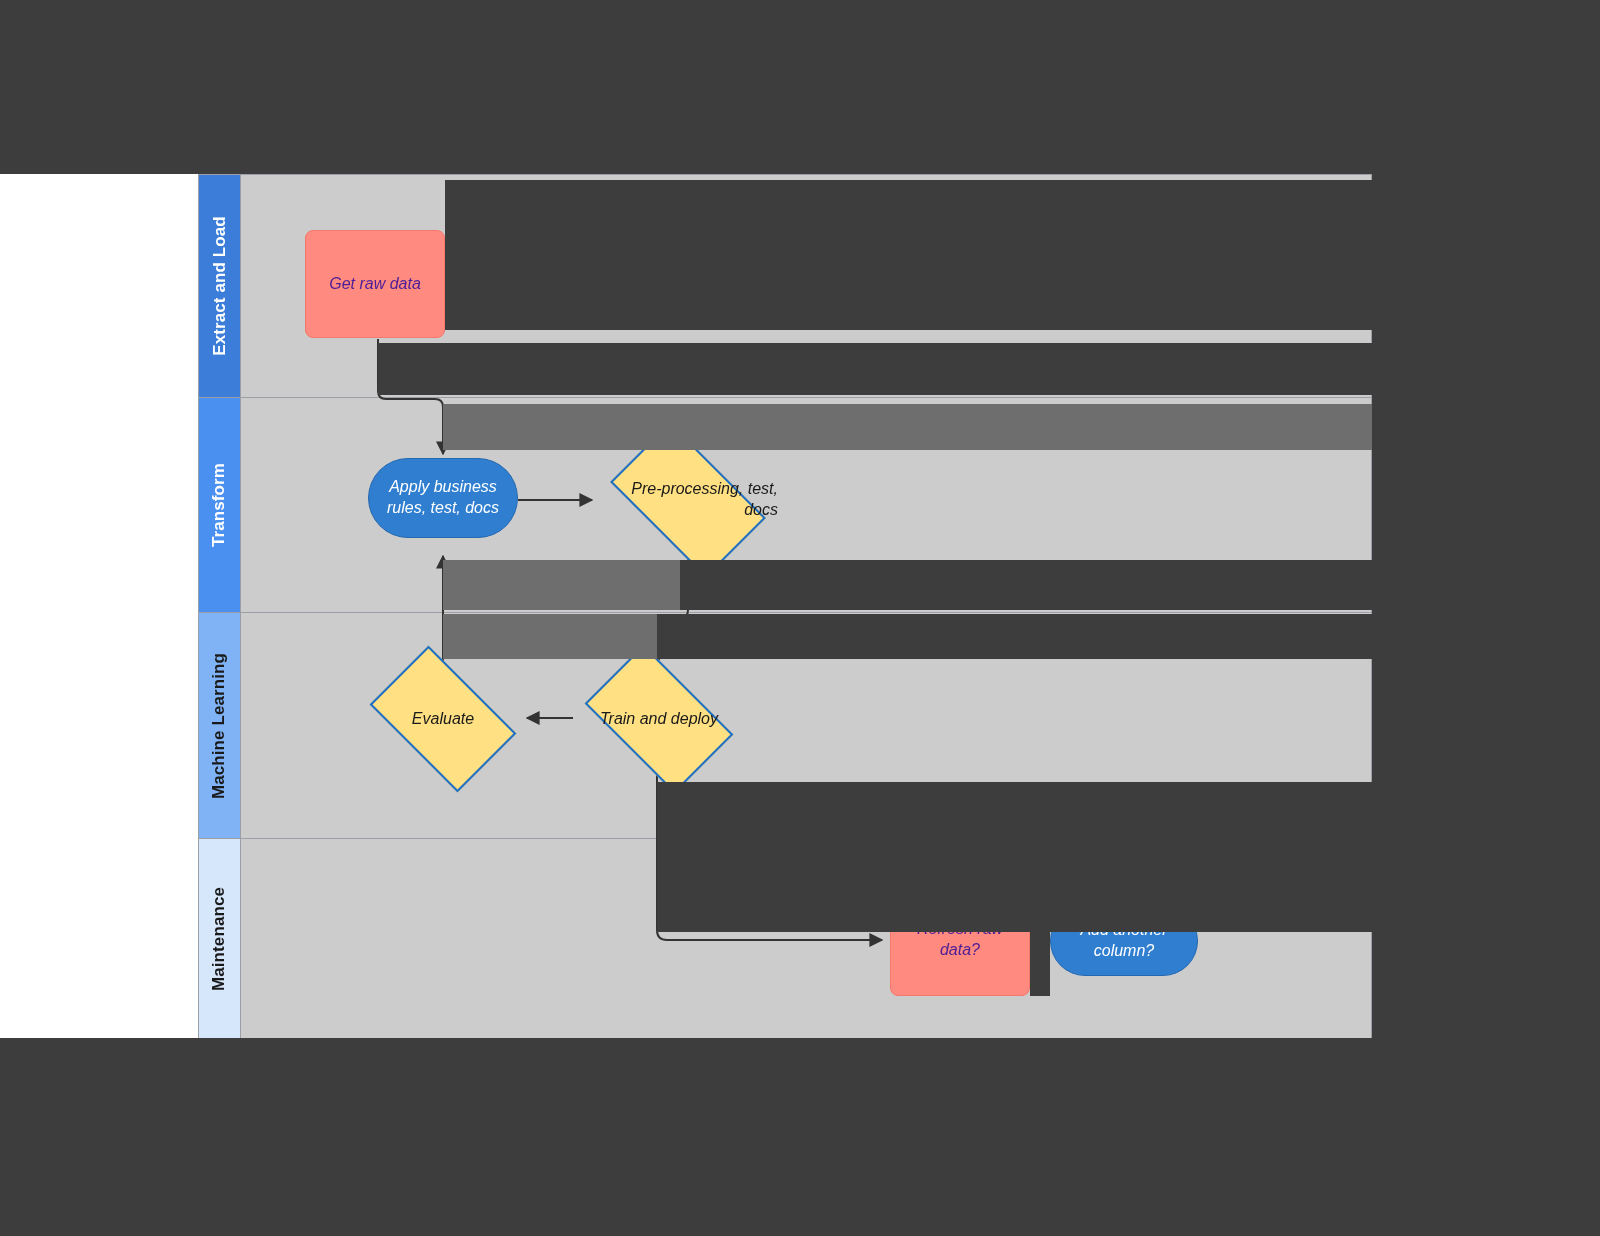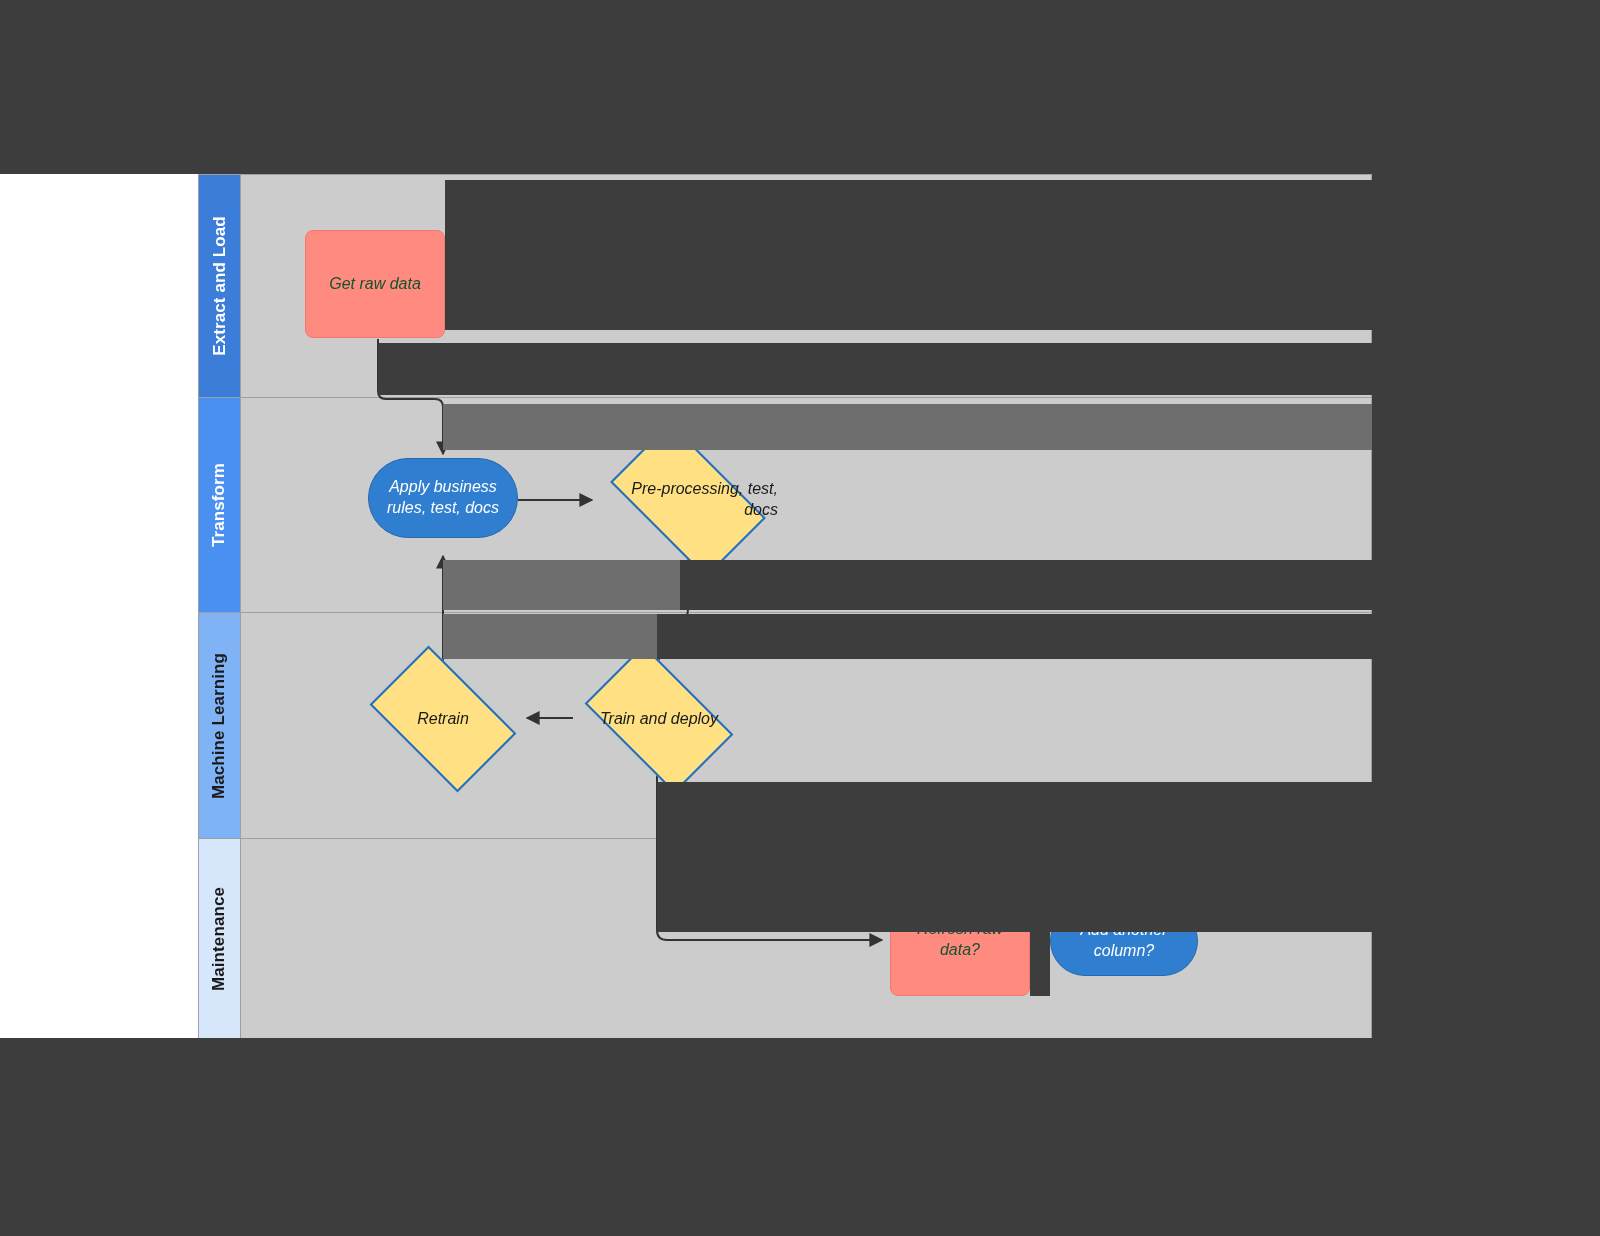--- a/index.html
+++ b/index.html
@@ -74,21 +74,21 @@
     text-align: center;
     font-style: italic;
     font-size: 16px;
     line-height: 1.3;
     z-index: 5;
   }
   .node .node-label { pointer-events: none; padding: 0 6px; }
 
   .shape-rect {
     background: #ff8a80;
-    color: #14532d;
+    color: #4c1d95;
     border-radius: 8px;
     border: 1px solid #f5786d;
   }
   .shape-stadium {
     background: #2f7ed0;
     color: #ffffff;
     border-radius: 999px;
     border: 1px solid #2468b0;
   }
   .shape-diamond {
@@ -219,21 +219,21 @@
     <span class="node-label">Apply business rules, test, docs</span>
   </div>
 
   <div class="node shape-diamond" style="left:592px; top:440px; width:192px; height:120px;">
     <span class="diamond-bg"></span>
     <span class="node-label">Pre-processing, test, docs</span>
   </div>
 
   <div class="node shape-diamond" style="left:355px; top:660px; width:176px; height:118px;">
     <span class="diamond-bg"></span>
-    <span class="node-label">Retrain</span>
+    <span class="node-label">Evaluate</span>
   </div>
 
   <div class="node shape-diamond" style="left:569px; top:660px; width:180px; height:118px;font-style:italic;">
     <span class="diamond-bg"></span>
     <span class="node-label">Train and deploy</span>
   </div>
 
   <div class="node shape-rect" style="left:890px; top:884px; width:140px; height:112px;">
     <span class="node-label">Refresh raw data?</span>
   </div>

